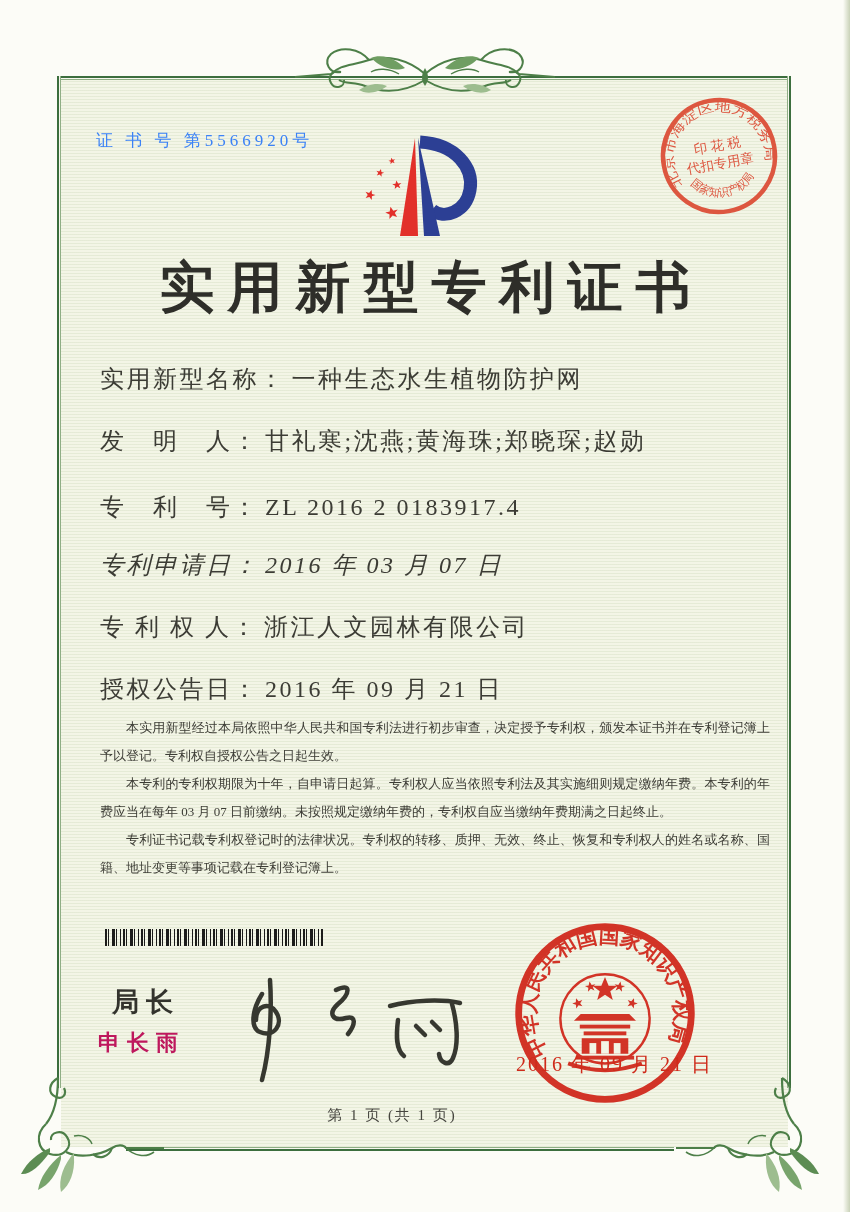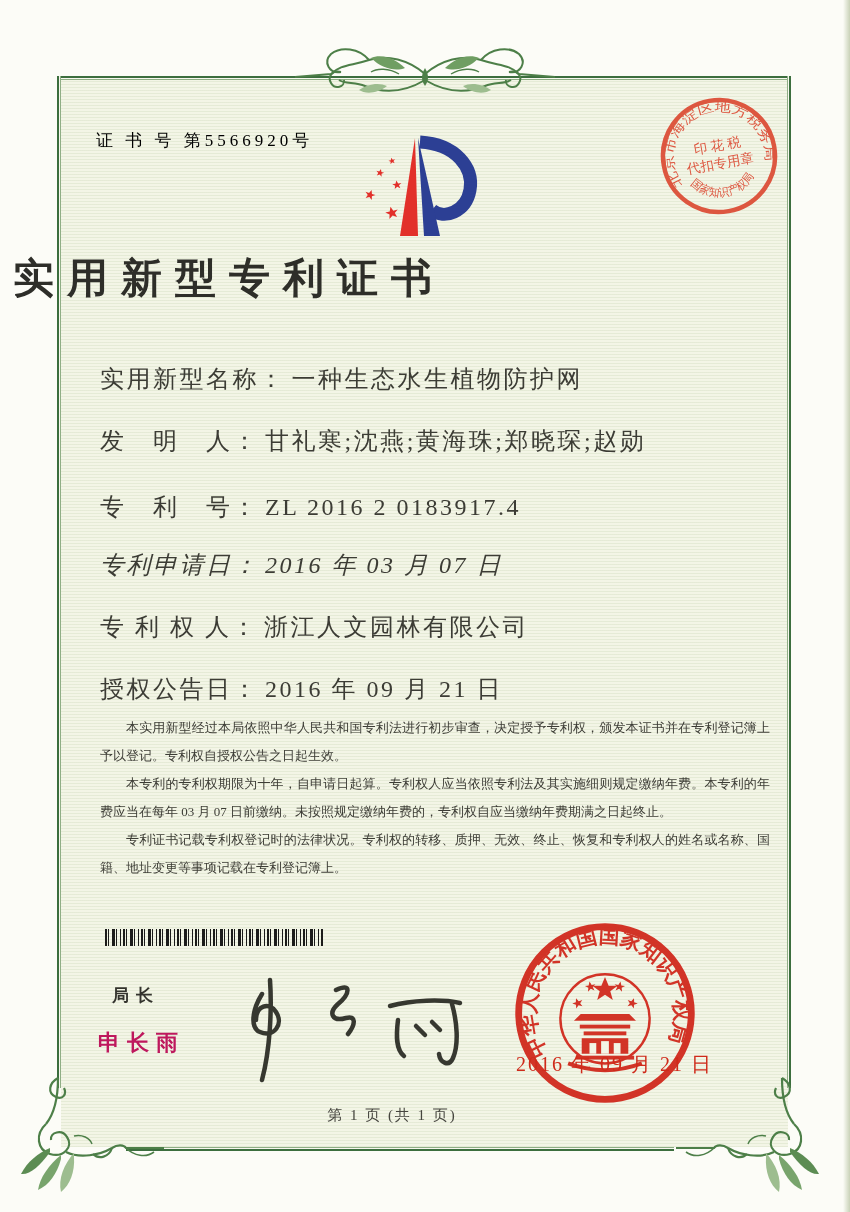--- a/index.html
+++ b/index.html
@@ -25,24 +25,24 @@
   .b-right  { left:786px; top:76px;   width:5px;  height:1012px;
     background:linear-gradient(to left,#3c6e3e 0 2px,#f7f8ee 2px 3px,#8fae85 3px 4px,rgba(0,0,0,0) 4px); }
   .b-bottom { left:126px; top:1146px; width:548px; height:5px;
     background:linear-gradient(to top,#3c6e3e 0 2px,#f7f8ee 2px 3px,#8fae85 3px 4px,rgba(0,0,0,0) 4px); }
   .ornament { position:absolute; z-index:3; }
   .orn-top  { left:295px; top:40px; }
   .orn-bl   { left:14px;  top:1056px; }
   .orn-br   { left:676px; top:1056px; transform:scaleX(-1); }
 
   .cert-no { position:absolute; left:96px; top:129px; z-index:4;
-    font-size:17px; letter-spacing:4px; color:#000000; }
+    font-size:17px; letter-spacing:4px; color:#3b82f6; }
   .logo { position:absolute; left:352px; top:134px; z-index:4; }
   .title { position:absolute; left:0; top:251px; width:850px; z-index:4;
-    font-size:41px; font-weight:600; letter-spacing:13px; text-indent:13px; color:#2e2e29; }
+    text-align:center; font-size:55px; font-weight:600; letter-spacing:13px; text-indent:13px; color:#2e2e29; }
 
   .fields { position:absolute; left:100px; top:363px; z-index:4; }
   .field-row { position:absolute; left:0; white-space:nowrap; font-size:24px; letter-spacing:2.5px; color:#3c3c35; }
   .field-row:nth-child(1){ top:0px; }
   .field-row:nth-child(2){ top:62px; }
   .field-row:nth-child(3){ top:128px; }
   .field-row:nth-child(4){ top:186px;font-style:italic; }
   .field-row:nth-child(5){ top:248px; }
   .field-row:nth-child(6){ top:310px; }
   .f-value { margin-left:6px; }
@@ -54,21 +54,21 @@
   .barcode { position:absolute; left:105px; top:929px; width:218px; height:17px; z-index:4;
     background:repeating-linear-gradient(90deg,
       #1c1c1a 0 2px, rgba(0,0,0,0) 2px 3px,
       #1c1c1a 3px 4px, rgba(0,0,0,0) 4px 7px,
       #1c1c1a 7px 10px, rgba(0,0,0,0) 10px 11px,
       #1c1c1a 11px 12px, rgba(0,0,0,0) 12px 15px,
       #1c1c1a 15px 16px, rgba(0,0,0,0) 16px 18px); }
 
   .signer-title { position:absolute; left:112px; top:984px; z-index:4;
     font-family:"Liberation Sans","DejaVu Sans",sans-serif; font-weight:600;
-    font-size:17px; letter-spacing:7px; color:#33332d;text-align:right; }
+    font-size:27px; letter-spacing:7px; color:#33332d;text-align:right; }
   .signer-name  { position:absolute; left:98px; top:1028px; z-index:4;
     font-family:"Liberation Sans","DejaVu Sans",sans-serif; font-weight:600;
     font-size:22px; letter-spacing:7px; color:#be185d; }
   .signature-svg { position:absolute; left:0; top:0; z-index:5; pointer-events:none; }
 
   .seal { position:absolute; left:508px; top:916px; z-index:6; opacity:0.94; }
   .seal-date { position:absolute; left:516px; top:1051px; z-index:7;
     font-size:20px; letter-spacing:2px; color:#cf2a1a; white-space:nowrap; }
   .tax-stamp { position:absolute; left:655px; top:92px; z-index:6; transform:rotate(-10deg); opacity:0.92; }
 

